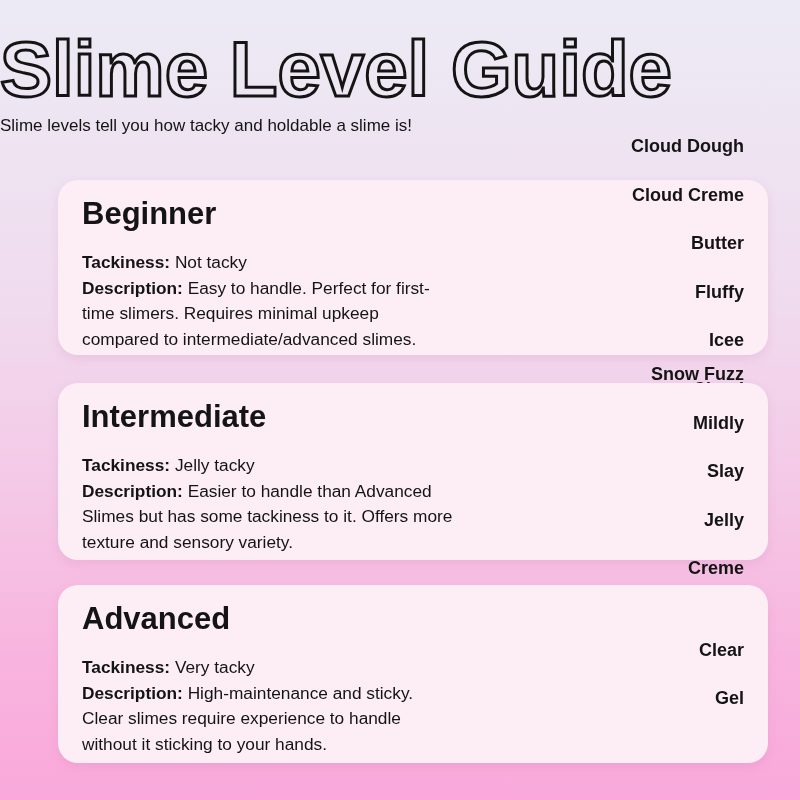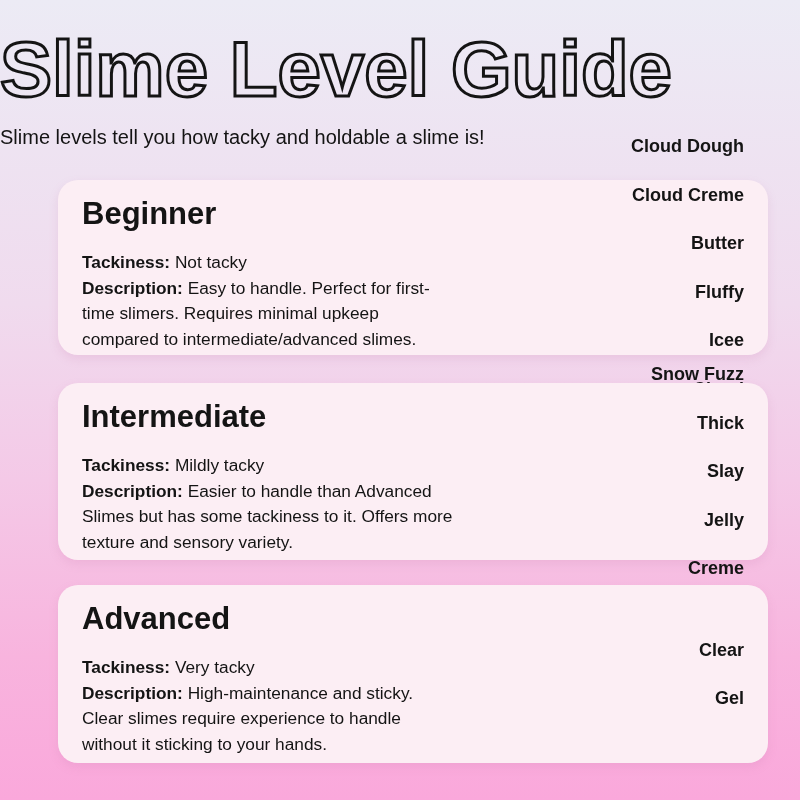--- a/index.html
+++ b/index.html
@@ -41,22 +41,22 @@
     color: var(--ink);
     white-space: nowrap;
   }
   @supports (-webkit-text-stroke: 1px black) {
     .title {
       color: transparent;
       -webkit-text-stroke: 3px var(--ink);
     }
   }
   .subtitle {
-    margin-top: 18px;
-    font-size: 20px;
+    margin-top: 8px;
+    font-size: 17px;
     color: var(--ink);
   }
   .card {
     position: absolute;
     left: 58px;
     width: 710px;
     background: var(--card-bg);
     border-radius: 20px;
     box-shadow: 0 4px 10px rgba(200, 120, 170, 0.18);
     padding: 14px 24px;
@@ -123,30 +123,30 @@
       <div class="slime-item">Icee</div>
       <div class="slime-item">Cloud</div>
     </div>
   </section>
 
   <section class="card card-intermediate">
     <div class="card-left">
       <h2 class="card-title">Intermediate</h2>
       <p class="body-line">
         <span class="label">Tackiness:</span>
-        <span>Mildly tacky</span>
+        <span>Jelly tacky</span>
       </p>
       <p class="body-line">
         <span class="label">Description:</span>
         <span>Easier to handle than Advanced Slimes but has some tackiness to it. Offers more texture and sensory variety.</span>
       </p>
     </div>
     <div class="card-right">
       <div class="slime-item">Snow Fuzz</div>
-      <div class="slime-item">Thick</div>
+      <div class="slime-item">Mildly</div>
       <div class="slime-item">Slay</div>
       <div class="slime-item">Jelly</div>
       <div class="slime-item">Creme</div>
     </div>
   </section>
 
   <section class="card card-advanced">
     <div class="card-left">
       <h2 class="card-title">Advanced</h2>
       <p class="body-line">

